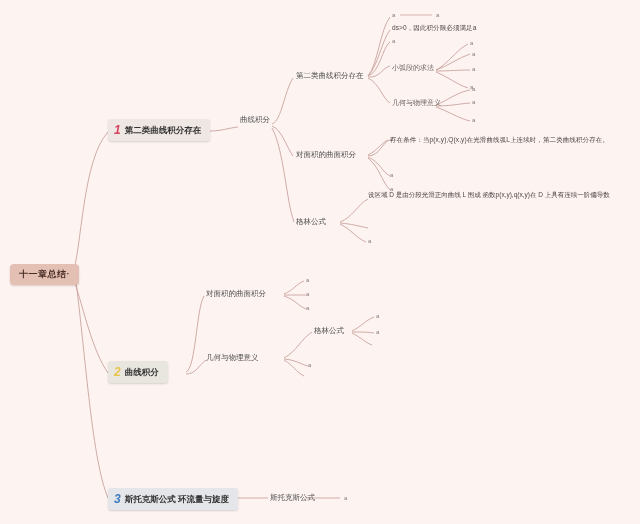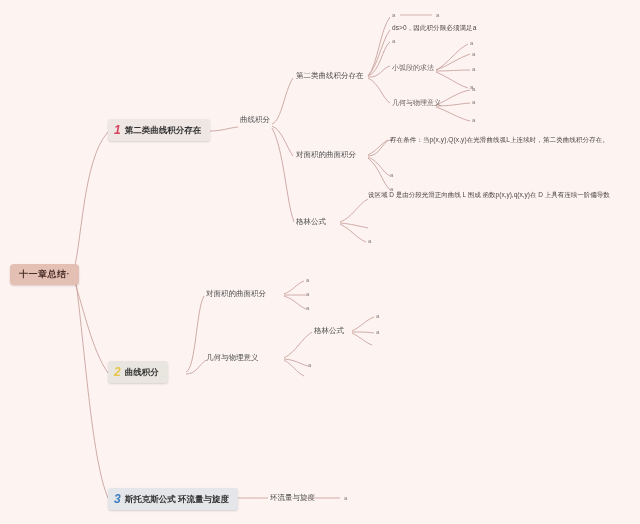--- a/index.html
+++ b/index.html
@@ -175,16 +175,16 @@
 
   <div class="node lvl2" style="left:314px;top:327px;">格林公式</div>
   <div class="node tiny" style="left:376px;top:313px;">a</div>
   <div class="node tiny" style="left:376px;top:329px;">a</div>
 
   <div class="node lvl1 b3" style="left:108px;top:488px;">
     <span class="num">3</span>
     <span>斯托克斯公式 环流量与旋度</span>
   </div>
 
-  <div class="node lvl2" style="left:270px;top:494px;">环流量与旋度</div>
+  <div class="node lvl2" style="left:270px;top:494px;">斯托克斯公式</div>
   <div class="node tiny" style="left:344px;top:495px;">a</div>
 
 </div>
 
 </body></html>

